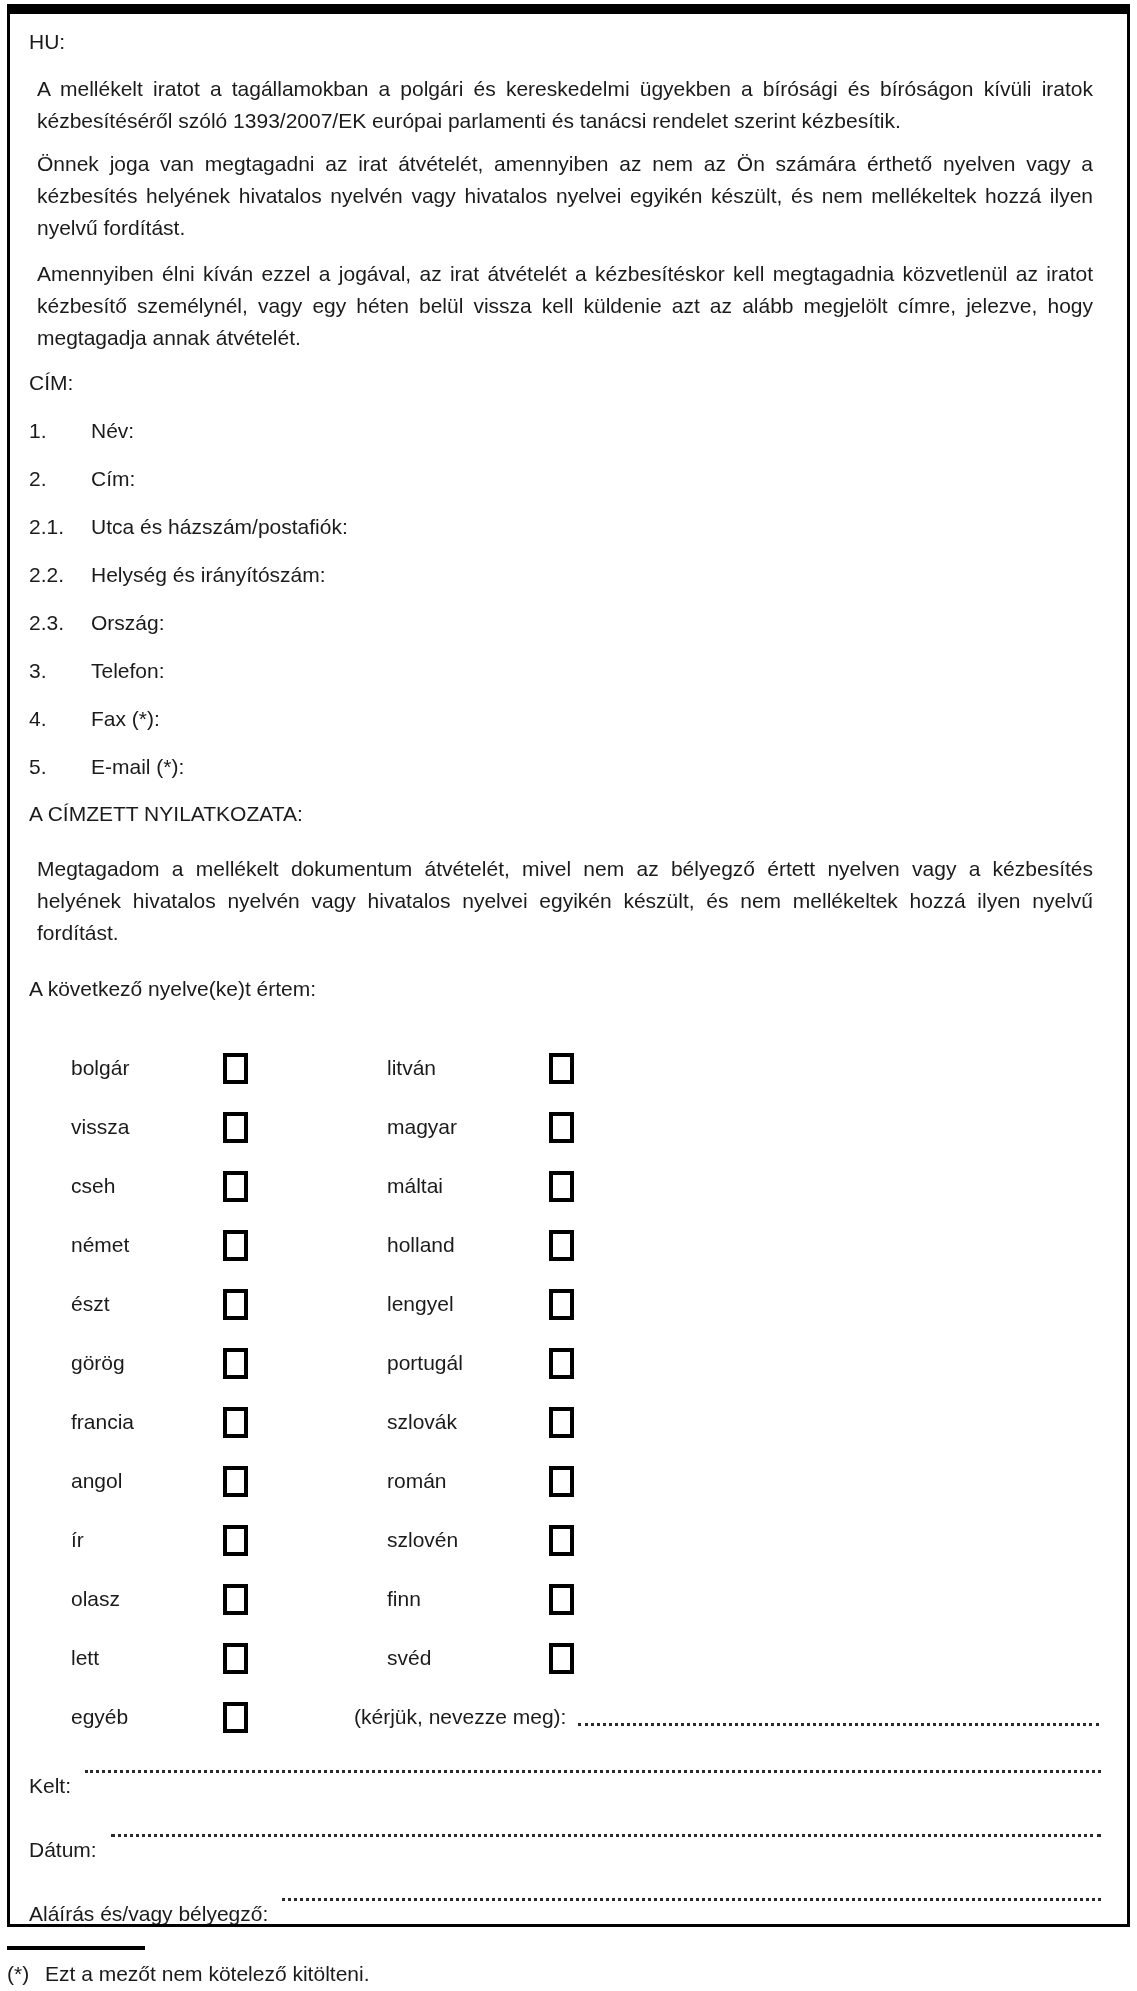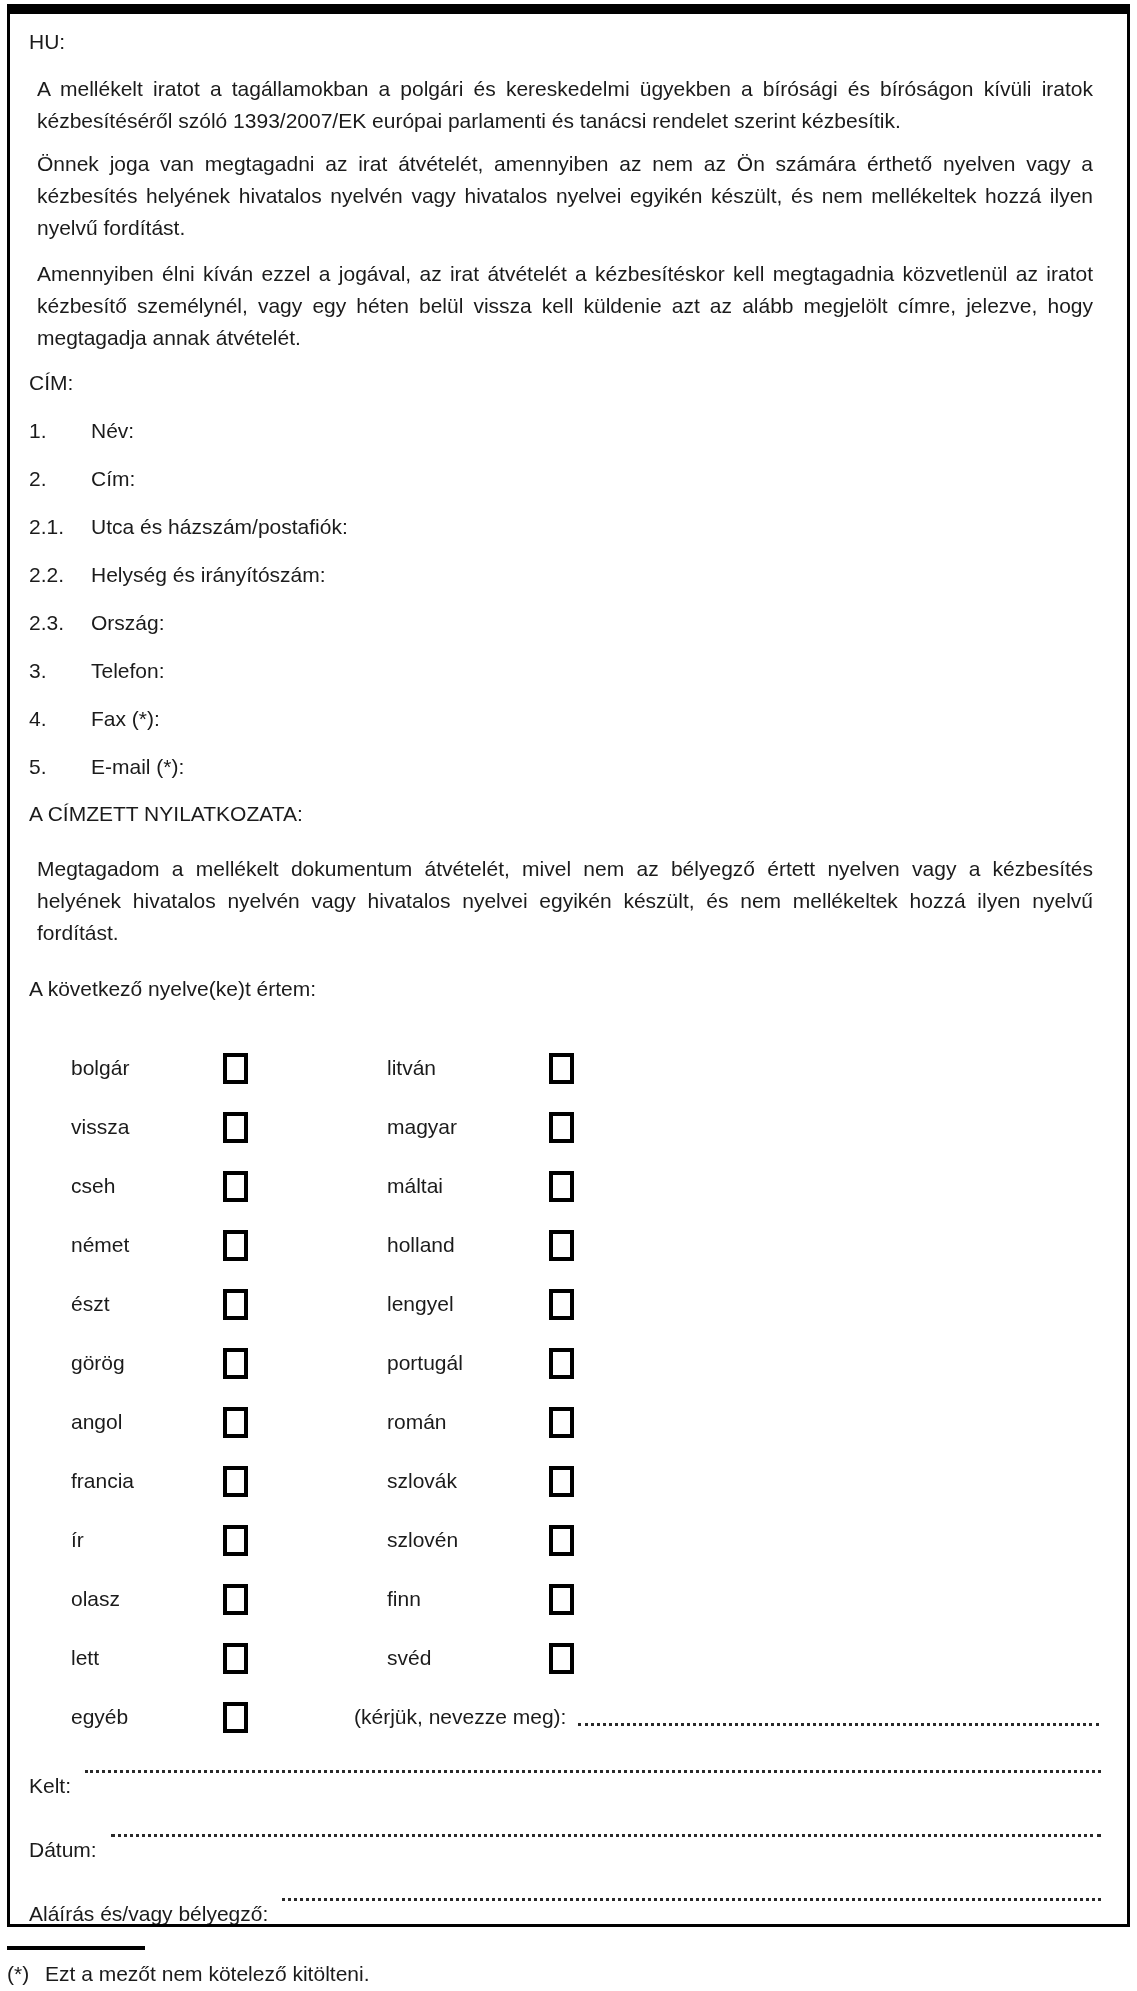--- a/index.html
+++ b/index.html
@@ -200,29 +200,29 @@
       <span class="lang-right">lengyel</span>
       <div class="cb"></div>
     </div>
     <div class="lang-row">
       <span class="lang-left">görög</span>
       <div class="cb"></div>
       <span class="lang-right">portugál</span>
       <div class="cb"></div>
     </div>
     <div class="lang-row">
+      <span class="lang-left">francia</span>
+      <div class="cb"></div>
+      <span class="lang-right">szlovák</span>
+      <div class="cb"></div>
+    </div>
+    <div class="lang-row">
       <span class="lang-left">angol</span>
       <div class="cb"></div>
       <span class="lang-right">román</span>
-      <div class="cb"></div>
-    </div>
-    <div class="lang-row">
-      <span class="lang-left">francia</span>
-      <div class="cb"></div>
-      <span class="lang-right">szlovák</span>
       <div class="cb"></div>
     </div>
     <div class="lang-row">
       <span class="lang-left">ír</span>
       <div class="cb"></div>
       <span class="lang-right">szlovén</span>
       <div class="cb"></div>
     </div>
     <div class="lang-row">
       <span class="lang-left">olasz</span>

